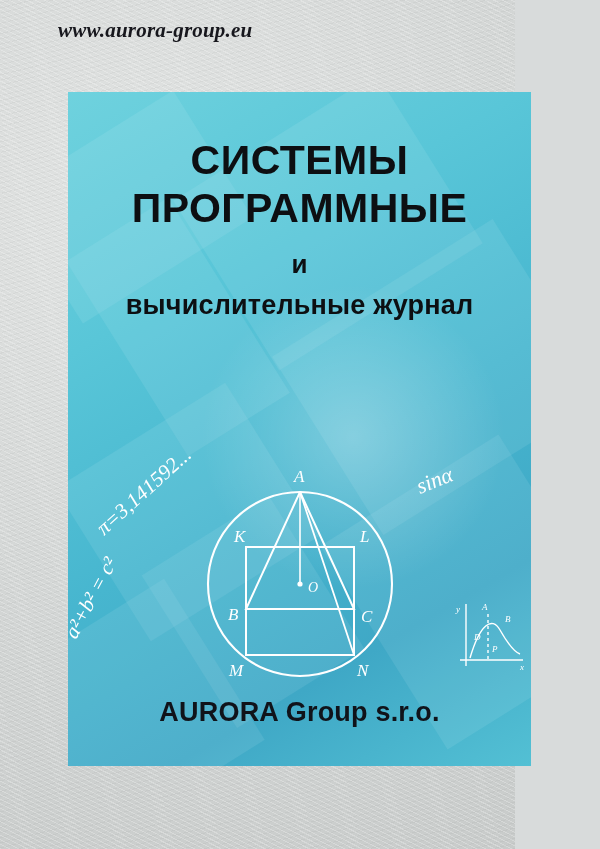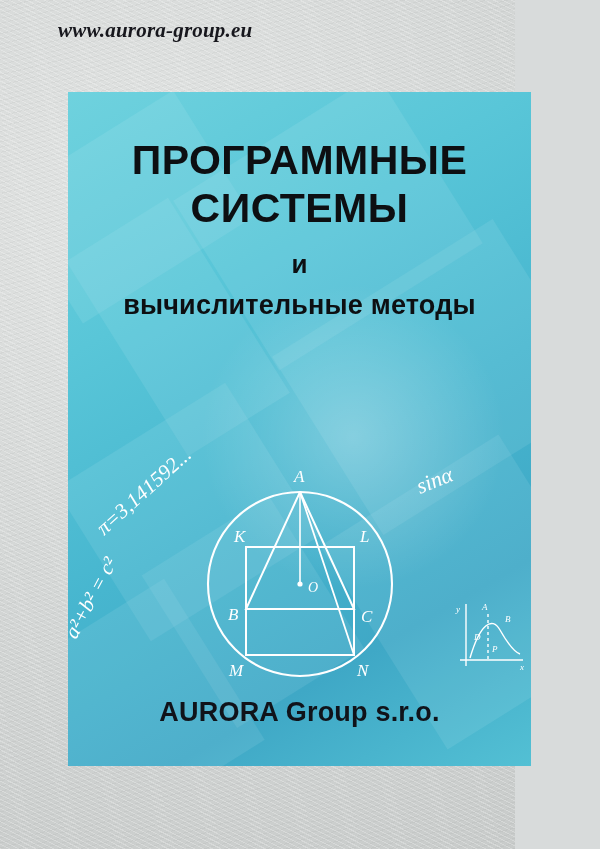--- a/index.html
+++ b/index.html
@@ -170,24 +170,24 @@
         <i class="sh3"></i>
         <i class="sh4"></i>
       <i class="sh5"></i>
         <i class="sh6"></i>
         <i class="sh7"></i>
         <i class="sh8"></i>
     </div>
     <div class="glow"></div>
 
     <div class="titles">
+      <div class="t-main">СИСТЕМЫ</div>
       <div class="t-main">ПРОГРАММНЫЕ</div>
-      <div class="t-main">СИСТЕМЫ</div>
       <div class="t-i">и</div>
-      <div class="t-sub">вычислительные методы</div>
+      <div class="t-sub">вычислительные журнал</div>
     </div>
 
     <div class="art">
       <svg width="463" height="260" viewBox="0 0 463 260" xmlns="http://www.w3.org/2000/svg">
         <g fill="none" stroke="#ffffff" stroke-width="2.1" stroke-linecap="round">
 
           <circle cx="232" cy="140" r="92"></circle>
 
           <polygon points="178,211 286,211 286,103 178,103" stroke-width="2"></polygon>
 

